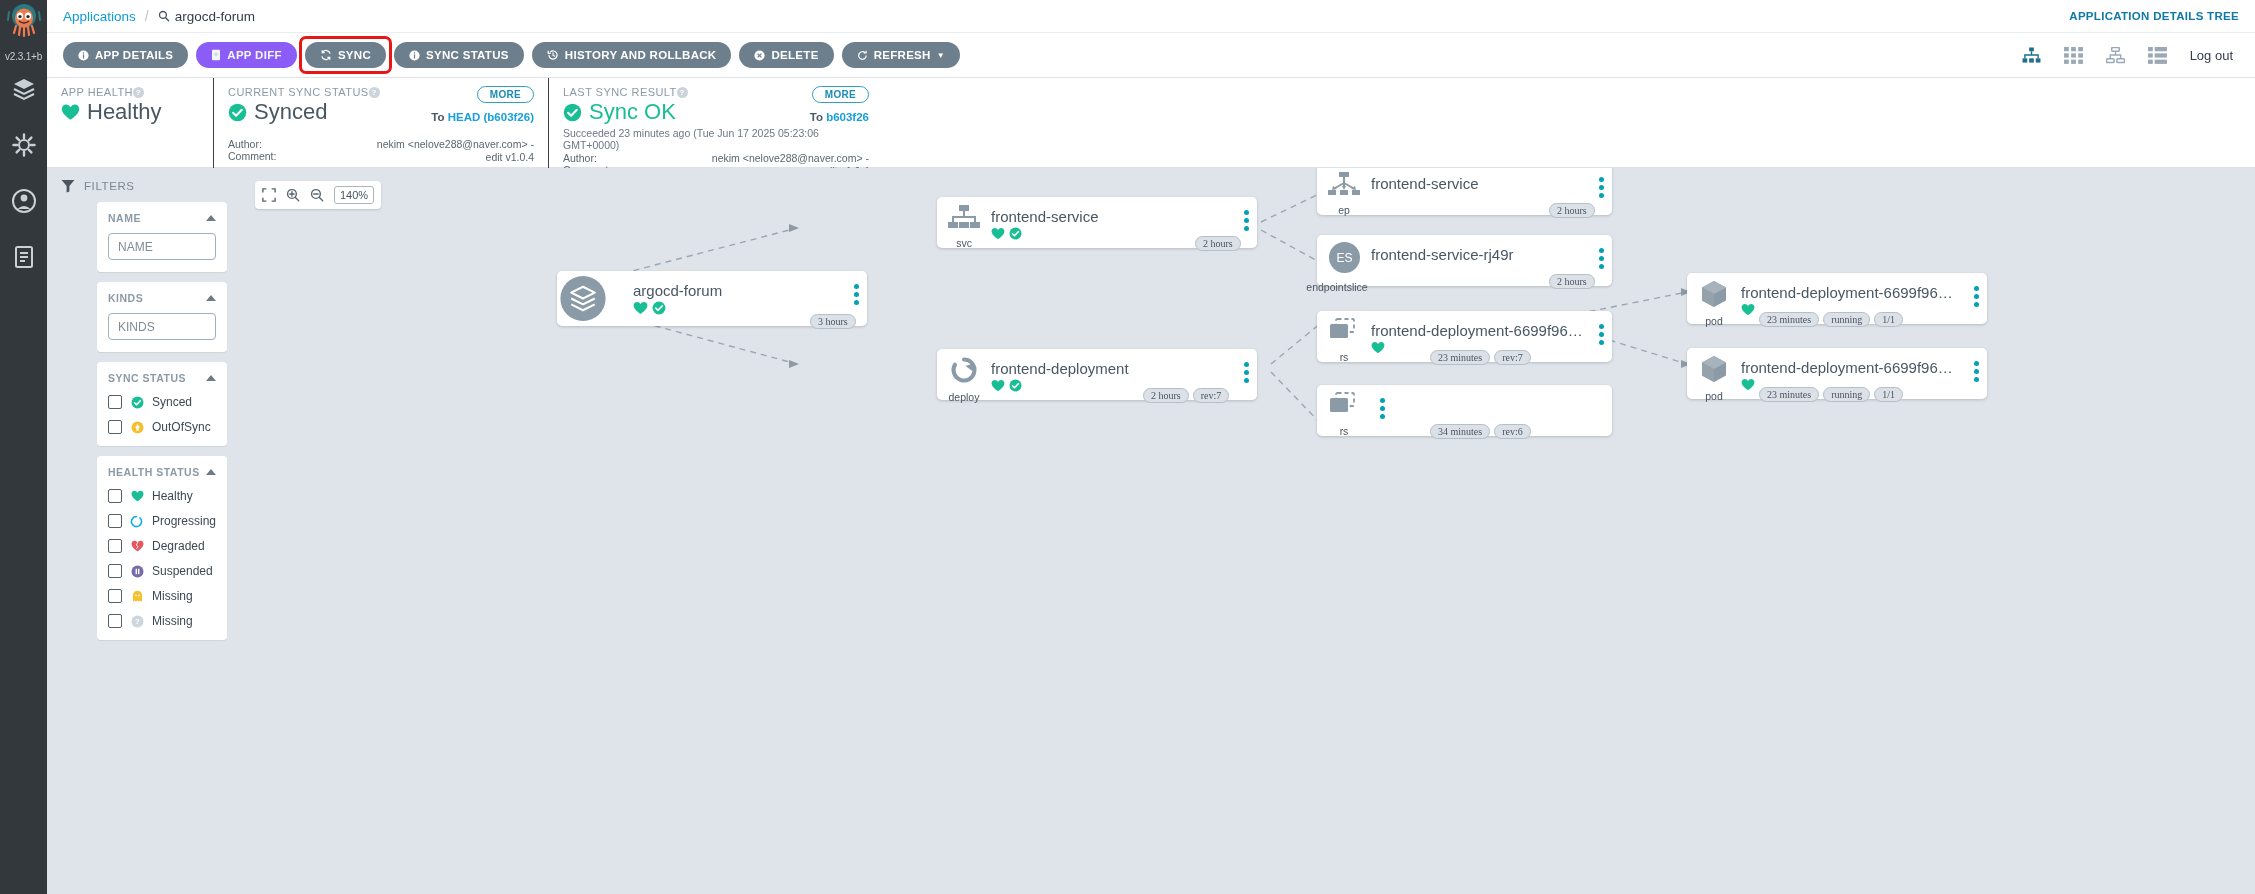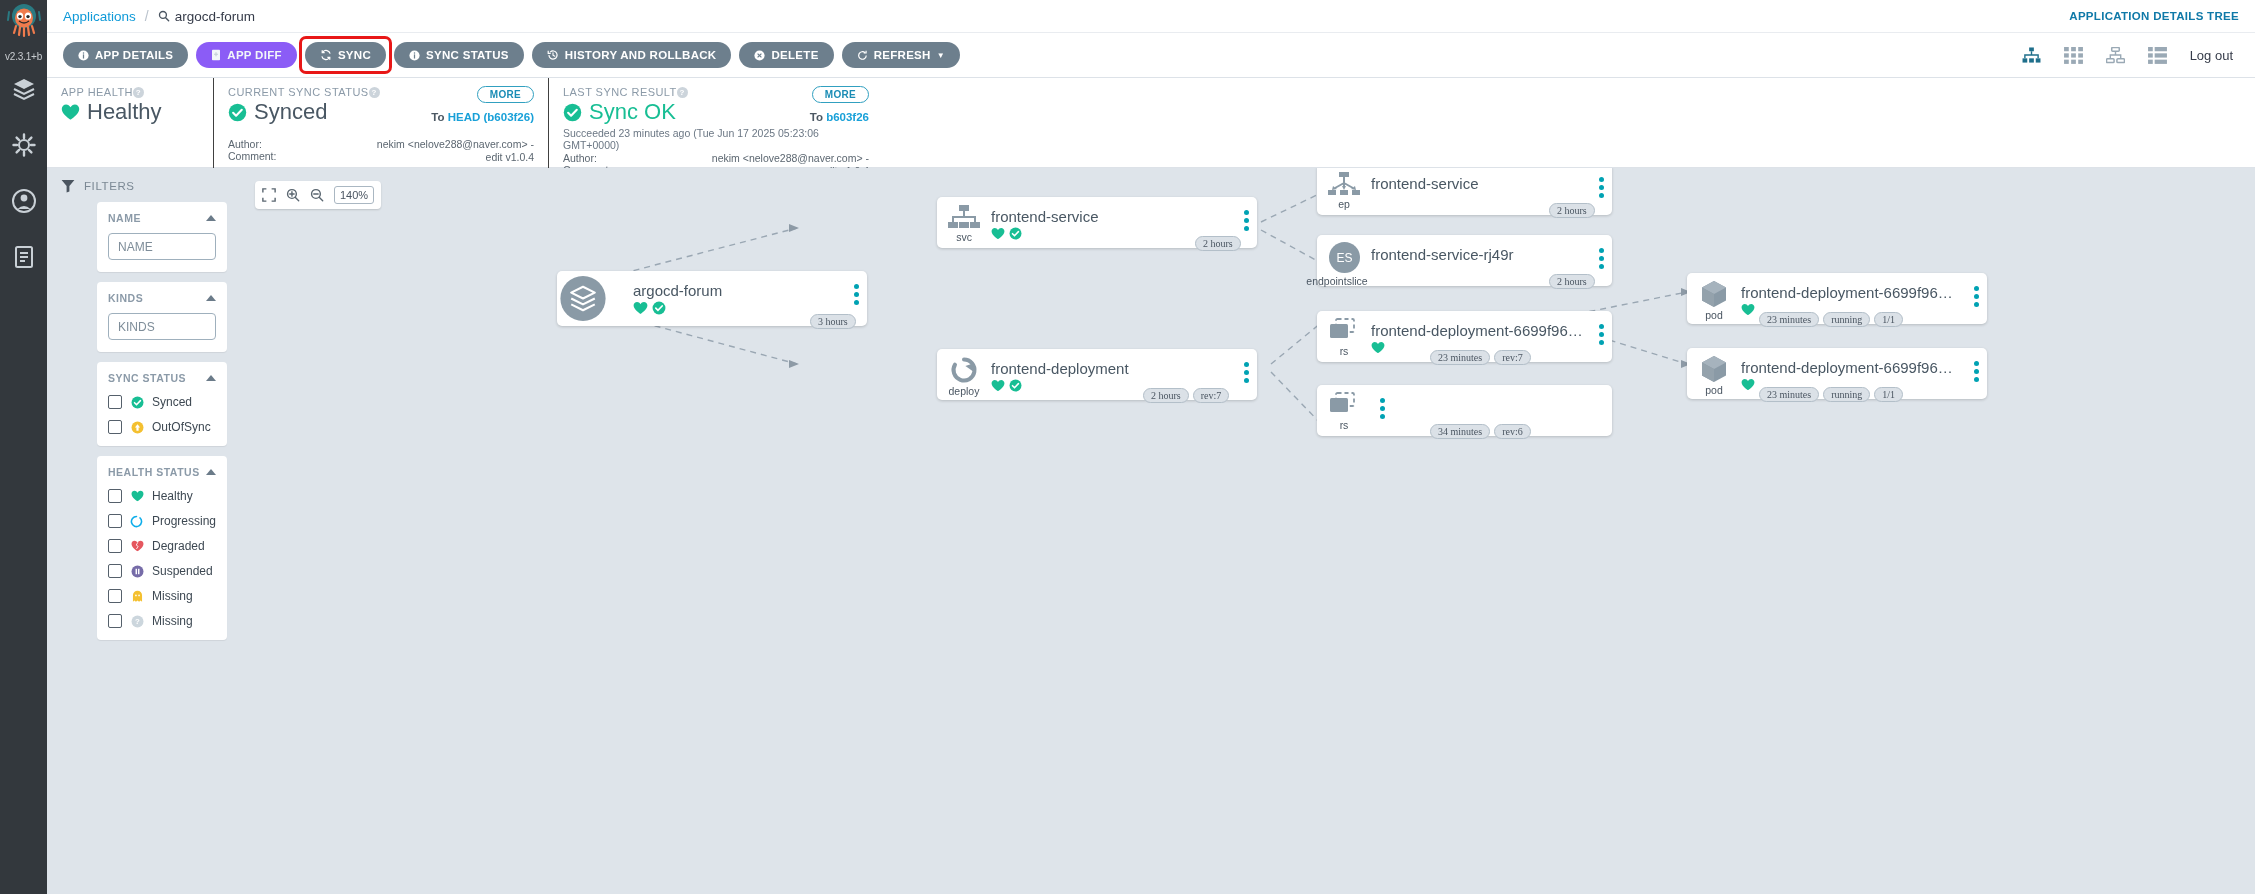--- a/index.html
+++ b/index.html
@@ -107,21 +107,21 @@
     box-shadow: 0 1px 2px rgba(0,0,0,.15);
   }
   .zoomctl .zi { cursor:pointer; display:flex; }
   .zoomval { border: 1px solid #aab7c2; border-radius: 3px; font-size: 11px; color:#4a5561; padding: 2px 5px; min-width: 34px; text-align:center;}
 
   .node {
     position: absolute; background: #fff; border-radius: 5px;
     box-shadow: 0 1px 3px rgba(0,0,0,.18); display: flex; align-items: flex-start;
   }
   .node .nicon { width: 54px; flex:none; display:flex; flex-direction:column; align-items:center; justify-content:center; padding-top: 7px;}
-  .node .nkind { font-size: 10.5px; color:#4a5662; margin-top: 1px; white-space:nowrap;}
+  .node .nkind { font-size: 10.5px; color:#4a5662; margin-top: 7px; white-space:nowrap;}
   .node .nbody { flex:1; padding-top: 11px; }
   .node .nname { font-size: 15px; color:#495763; white-space:nowrap; overflow:hidden;}
   .node .nstat { display:flex; gap: 4px; margin-top: 2px; align-items:center;}
   .kebab { width: 22px; flex:none; display:flex; flex-direction:column; gap:3px; align-items:center; padding-top: 13px; cursor:pointer;}
   .kebab i { width: 5px; height: 5px; border-radius:50%; background:#00a2b3; display:block;}
   .tags { position:absolute; display:flex; gap: 4px; font-family: Liberation Serif, serif; }
   .tag {
     background:#dbe1e7; border:1px solid #b3bfc9; border-radius: 9px;
     font-size: 10px; color:#4a5561; padding: 1px 7px; white-space:nowrap;
   }

